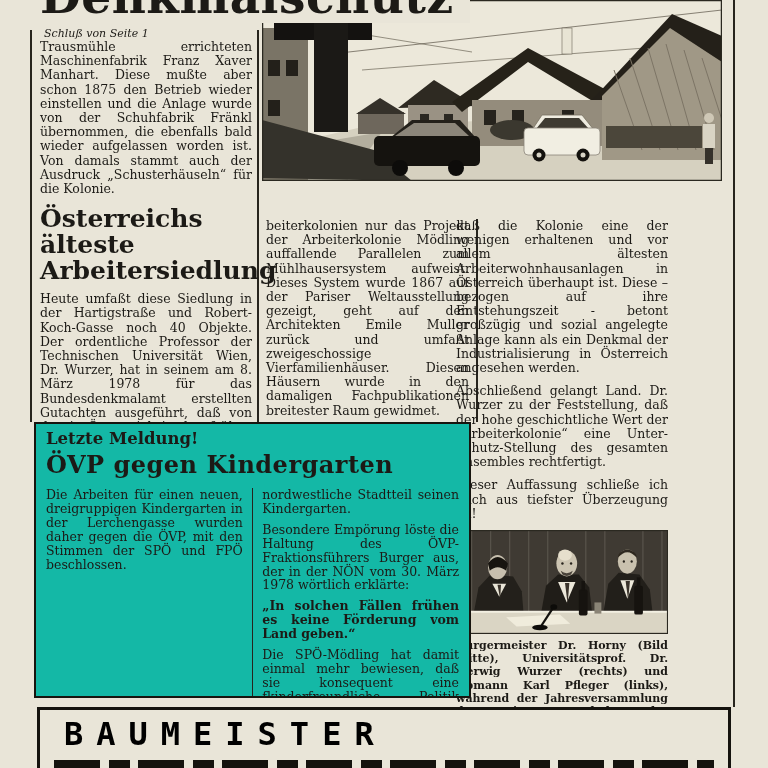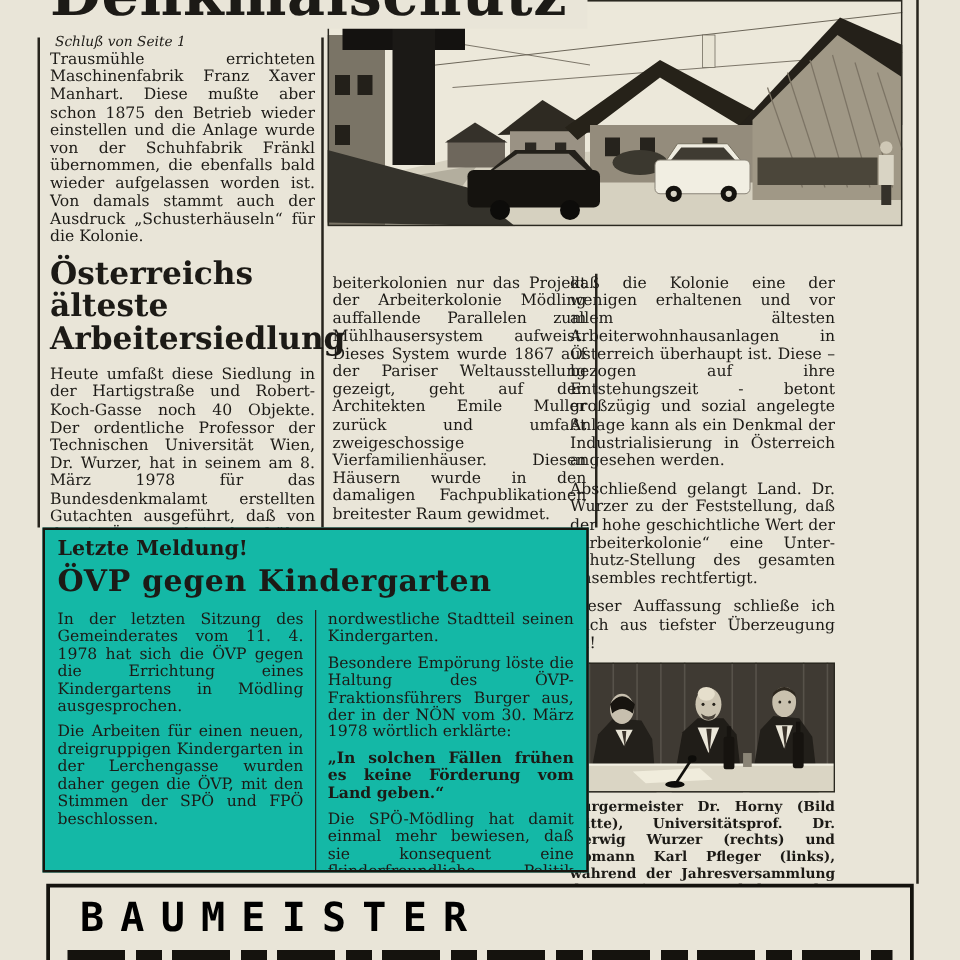--- a/index.html
+++ b/index.html
@@ -208,21 +208,20 @@
       <rect x="0.5" y="0.5" width="244" height="111" fill="none" stroke="#2a2820" stroke-width="1.5"></rect>
     </svg>
     <div class="caption2">Bürgermeister Dr. Horny (Bild Mitte), Universitätsprof. Dr. Herwig Wurzer (rechts) und Obmann Karl Pfleger (links), während der Jahresversammlung des Vereines zur Erhaltung der Kolonie.</div>
   </div>
 
   <div class="meldung-box">
     <div class="kicker">Letzte Meldung!</div>
     <h1 class="box-headline">ÖVP gegen Kindergarten</h1>
     <div class="box-cols">
       <div class="bcol">
-        <p>In der letzten Sitzung des Gemeinderates vom 11. 4. 1978 hat sich die ÖVP gegen die Errichtung eines Kindergartens in Mödling ausgesprochen.</p>
         <p>Die Arbeiten für einen neuen, dreigruppigen Kindergarten in der Lerchengasse wurden daher gegen die ÖVP, mit den Stimmen der SPÖ und FPÖ beschlossen.</p>
 
       </div>
       <div class="bdivider"></div>
       <div class="bcol">
         <p>nordwestliche Stadtteil seinen Kindergarten.</p>
         <p>Besondere Empörung löste die Haltung des ÖVP-Fraktionsführers Burger aus, der in der NÖN vom 30. März 1978 wörtlich erklärte:</p>
         <p class="bold-quote">„In solchen Fällen frühen es keine Förderung vom Land geben.“</p>
         <p>Die SPÖ-Mödling hat damit einmal mehr bewiesen, daß sie konsequent eine fkinderfreundliche Politik verfolgt!</p>
       </div>

